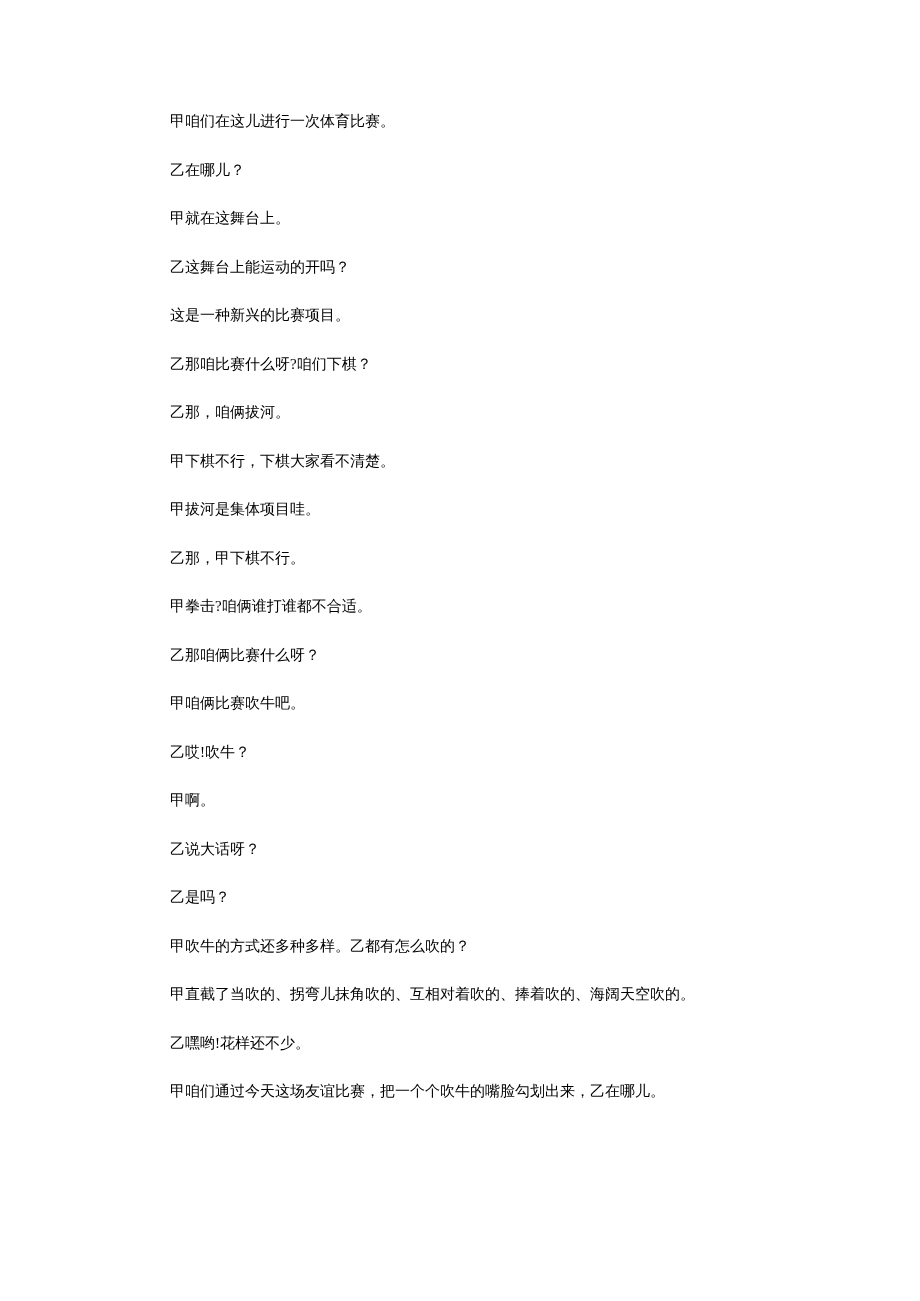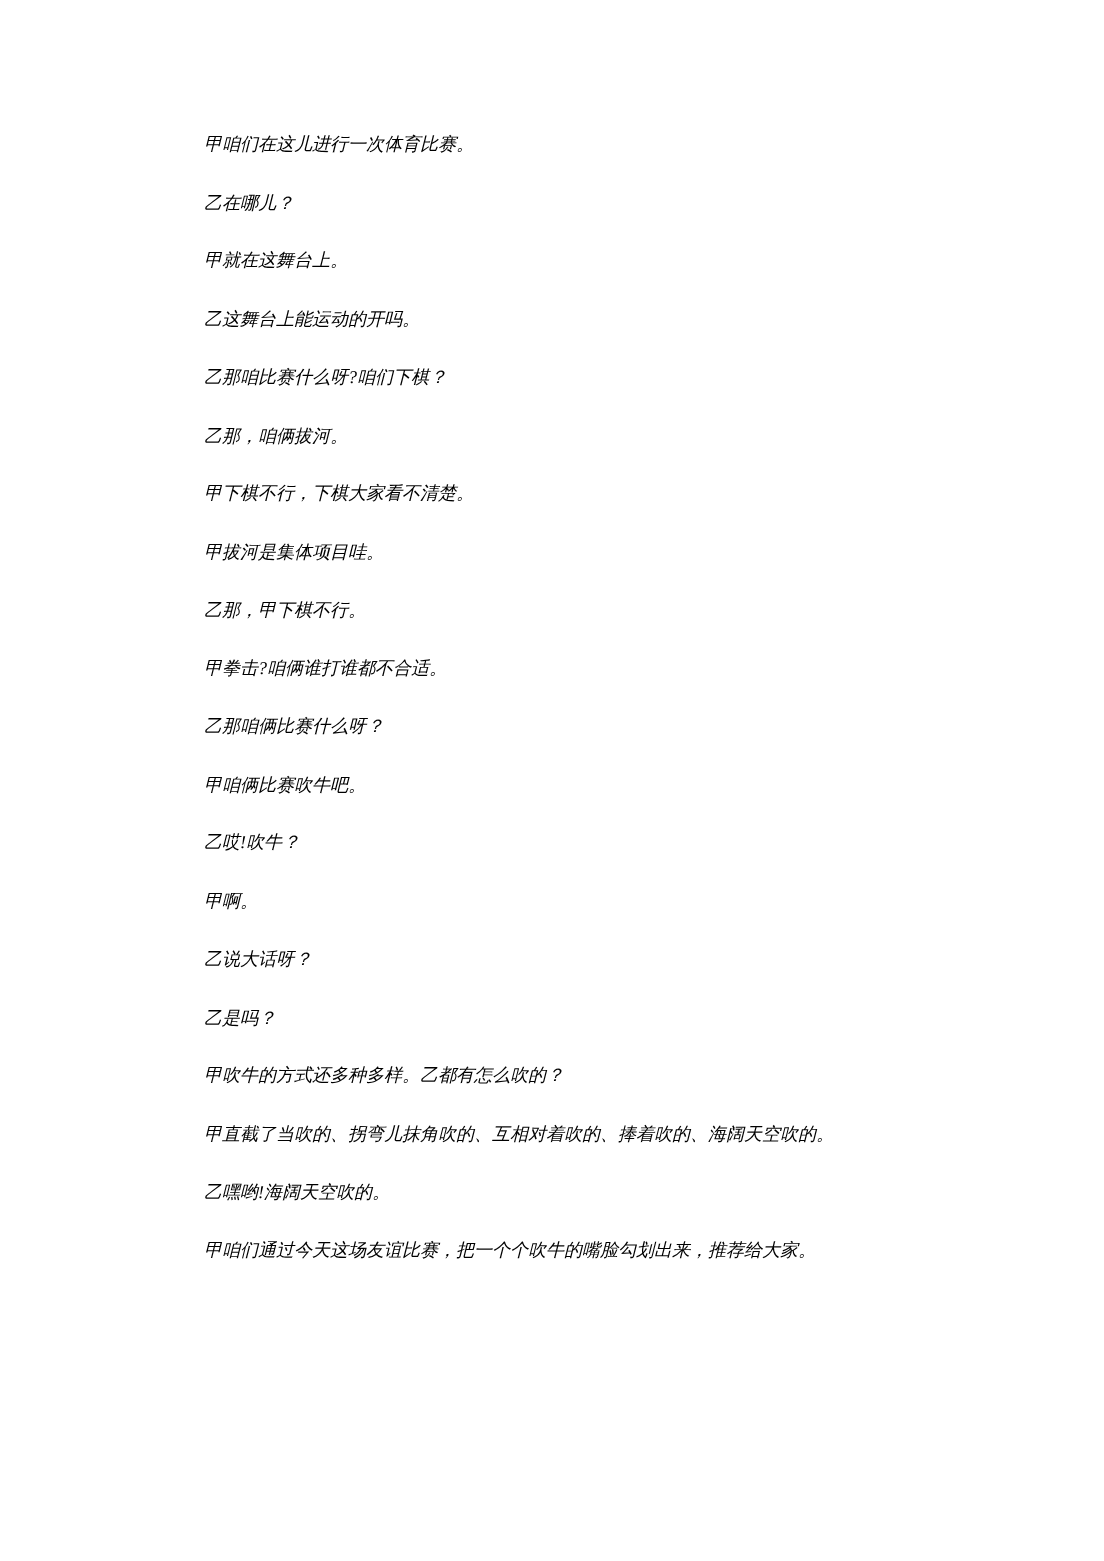--- a/index.html
+++ b/index.html
@@ -10,40 +10,40 @@
     width: 920px;
   }
   .page {
     padding: 110px 170px 80px 170px;
   }
   .line {
     font-size: 15px;
     color: #000000;
     line-height: 1.5;
     margin-bottom: 26px;
-    font-style: italic;
   }
 </style>
 </head>
 <body>
 
 <div class="page">
   <div class="line">甲咱们在这儿进行一次体育比赛。</div>
   <div class="line">乙在哪儿？</div>
   <div class="line">甲就在这舞台上。</div>
-  <div class="line">乙这舞台上能运动的开吗。</div>
+  <div class="line">乙这舞台上能运动的开吗？</div>
+  <div class="line">这是一种新兴的比赛项目。</div>
   <div class="line">乙那咱比赛什么呀?咱们下棋？</div>
   <div class="line">乙那，咱俩拔河。</div>
   <div class="line">甲下棋不行，下棋大家看不清楚。</div>
   <div class="line">甲拔河是集体项目哇。</div>
   <div class="line">乙那，甲下棋不行。</div>
   <div class="line">甲拳击?咱俩谁打谁都不合适。</div>
   <div class="line">乙那咱俩比赛什么呀？</div>
   <div class="line">甲咱俩比赛吹牛吧。</div>
   <div class="line">乙哎!吹牛？</div>
   <div class="line">甲啊。</div>
   <div class="line">乙说大话呀？</div>
   <div class="line">乙是吗？</div>
   <div class="line">甲吹牛的方式还多种多样。乙都有怎么吹的？</div>
   <div class="line">甲直截了当吹的、拐弯儿抹角吹的、互相对着吹的、捧着吹的、海阔天空吹的。</div>
-  <div class="line">乙嘿哟!海阔天空吹的。</div>
-  <div class="line">甲咱们通过今天这场友谊比赛，把一个个吹牛的嘴脸勾划出来，推荐给大家。</div>
+  <div class="line">乙嘿哟!花样还不少。</div>
+  <div class="line">甲咱们通过今天这场友谊比赛，把一个个吹牛的嘴脸勾划出来，乙在哪儿。</div>
 </div>
 
 </body></html>

